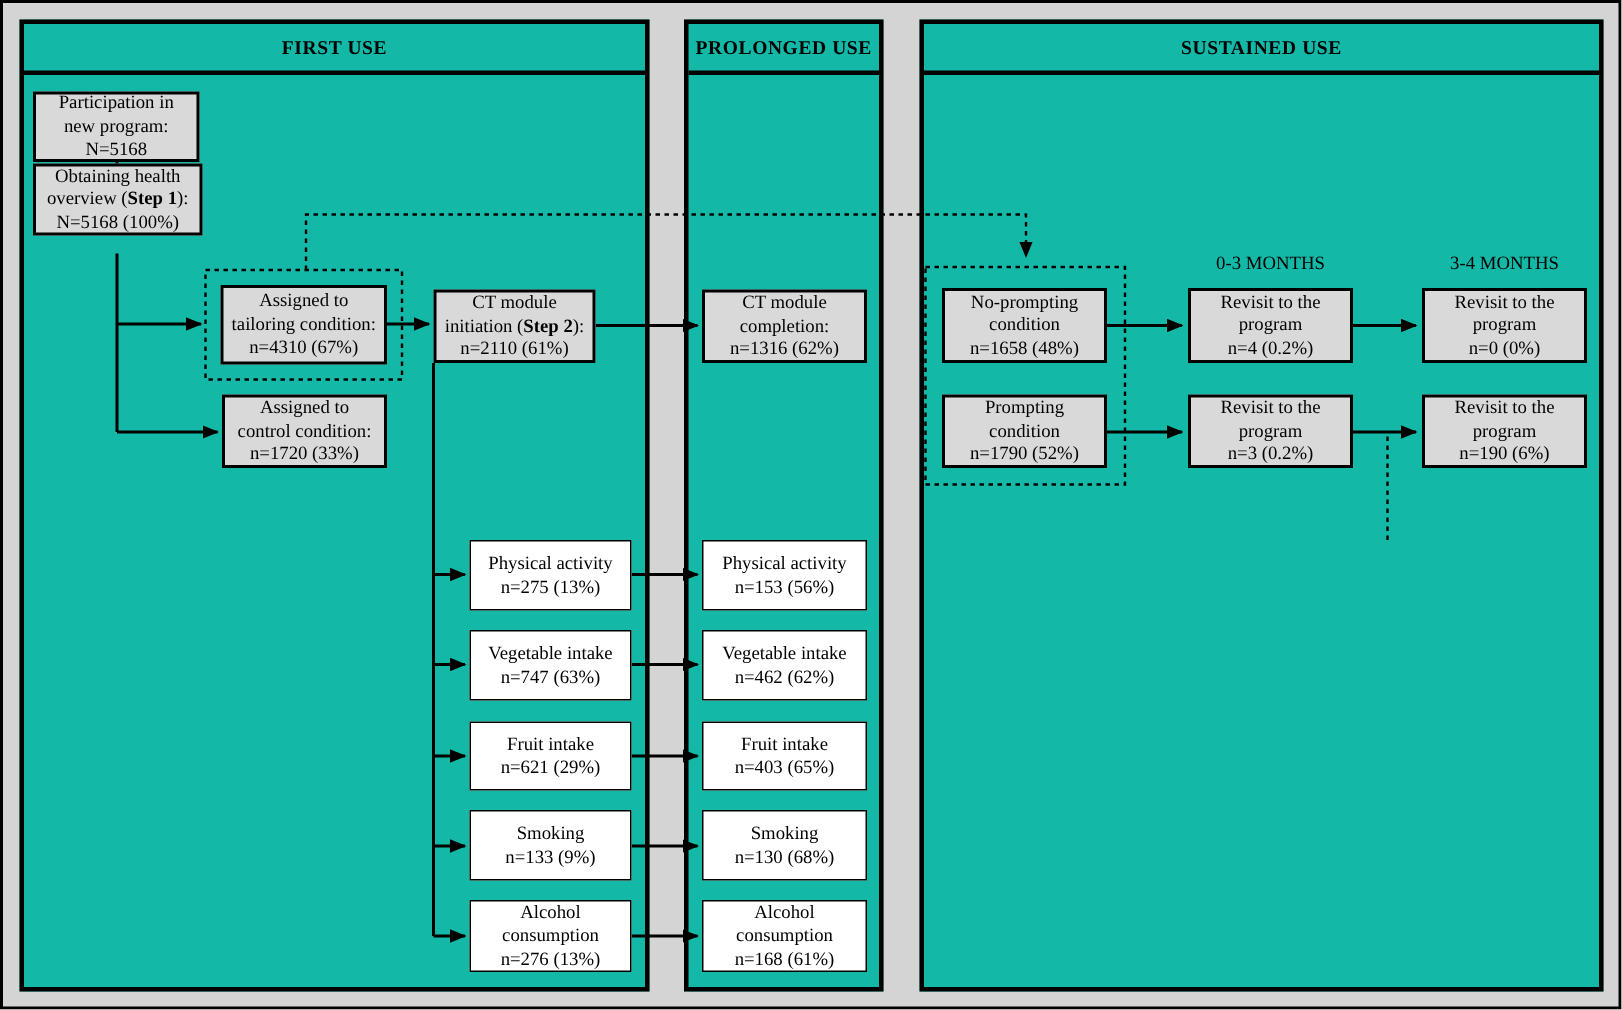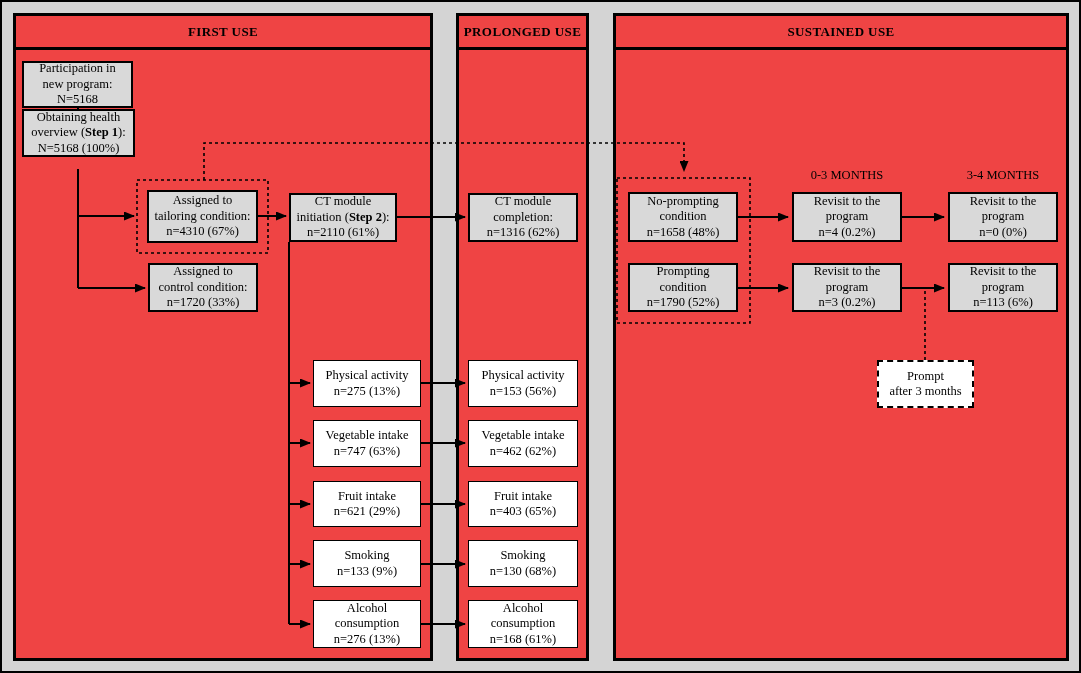--- a/index.html
+++ b/index.html
@@ -5,21 +5,21 @@
   html,body{margin:0;padding:0;background:#fff;}
   .canvas{
     position:relative;width:1081px;height:673px;
     background:#d4d4d4;
     box-shadow: inset 0 0 0 2px #000;
     font-family:"Liberation Serif", serif;
     color:#000;
     overflow:hidden;
   }
   .panel{
-    position:absolute;background:#ef4444;border:3px solid #000;box-sizing:border-box;z-index:1;font-family:Liberation Serif, serif;
+    position:absolute;background:#14b8a6;border:3px solid #000;box-sizing:border-box;z-index:1;font-family:Liberation Serif, serif;
   }
   .panel-header{
     height:31px;border-bottom:3px solid #000;
     display:flex;align-items:center;justify-content:center;
     font-weight:bold;font-size:13px;letter-spacing:0.4px;
   }
   .connectors{position:absolute;left:0;top:0;z-index:2;}
   .box{
     position:absolute;box-sizing:border-box;z-index:3;
     display:flex;flex-direction:column;align-items:center;justify-content:center;
@@ -197,21 +197,17 @@
     <div class="ln">n=0 (0%)</div>
   </div>
   <div class="box gray" style="left:792px;top:263px;width:110px;height:49px">
     <div class="ln">Revisit to the</div>
     <div class="ln">program</div>
     <div class="ln">n=3 (0.2%)</div>
   </div>
   <div class="box gray" style="left:948px;top:263px;width:110px;height:49px">
     <div class="ln">Revisit to the</div>
     <div class="ln">program</div>
-    <div class="ln">n=113 (6%)</div>
-  </div>
-
-  <div class="box dashed-note" style="left:877px;top:360px;width:97px;height:48px">
-    <div class="ln">Prompt</div>
-    <div class="ln">after 3 months</div>
-  </div>
+    <div class="ln">n=190 (6%)</div>
+  </div>
+
 
 </div>
 
 </body></html>

